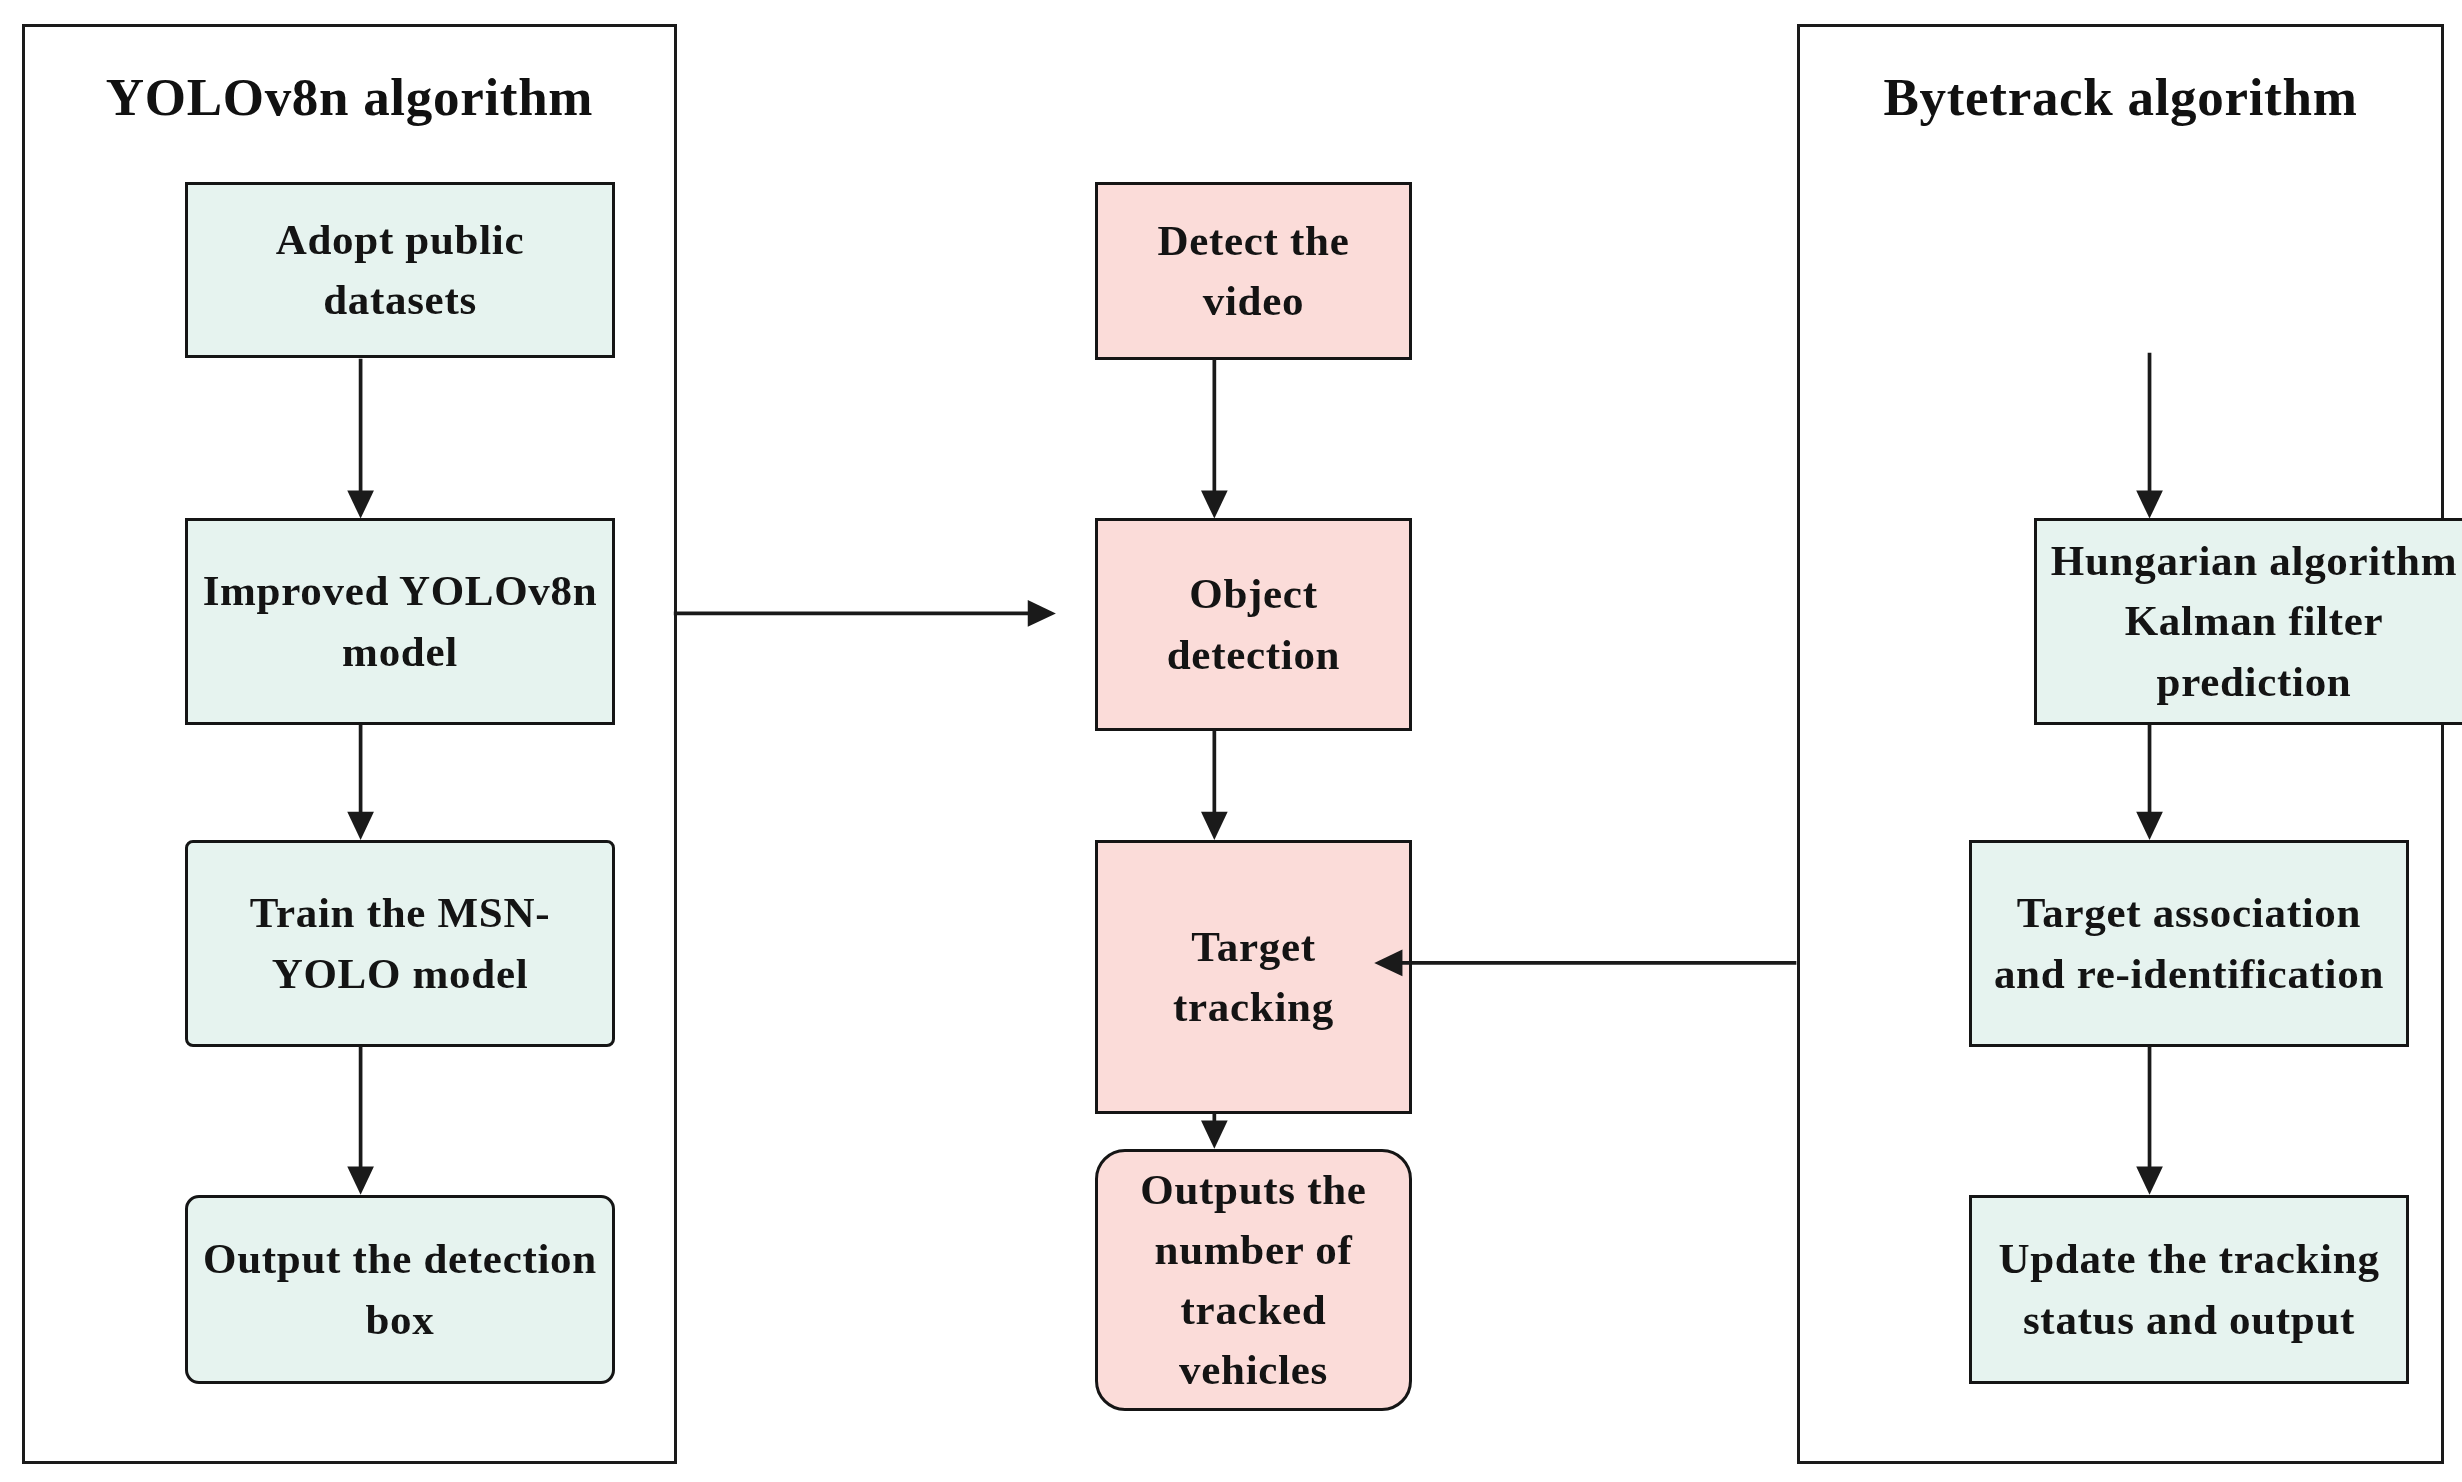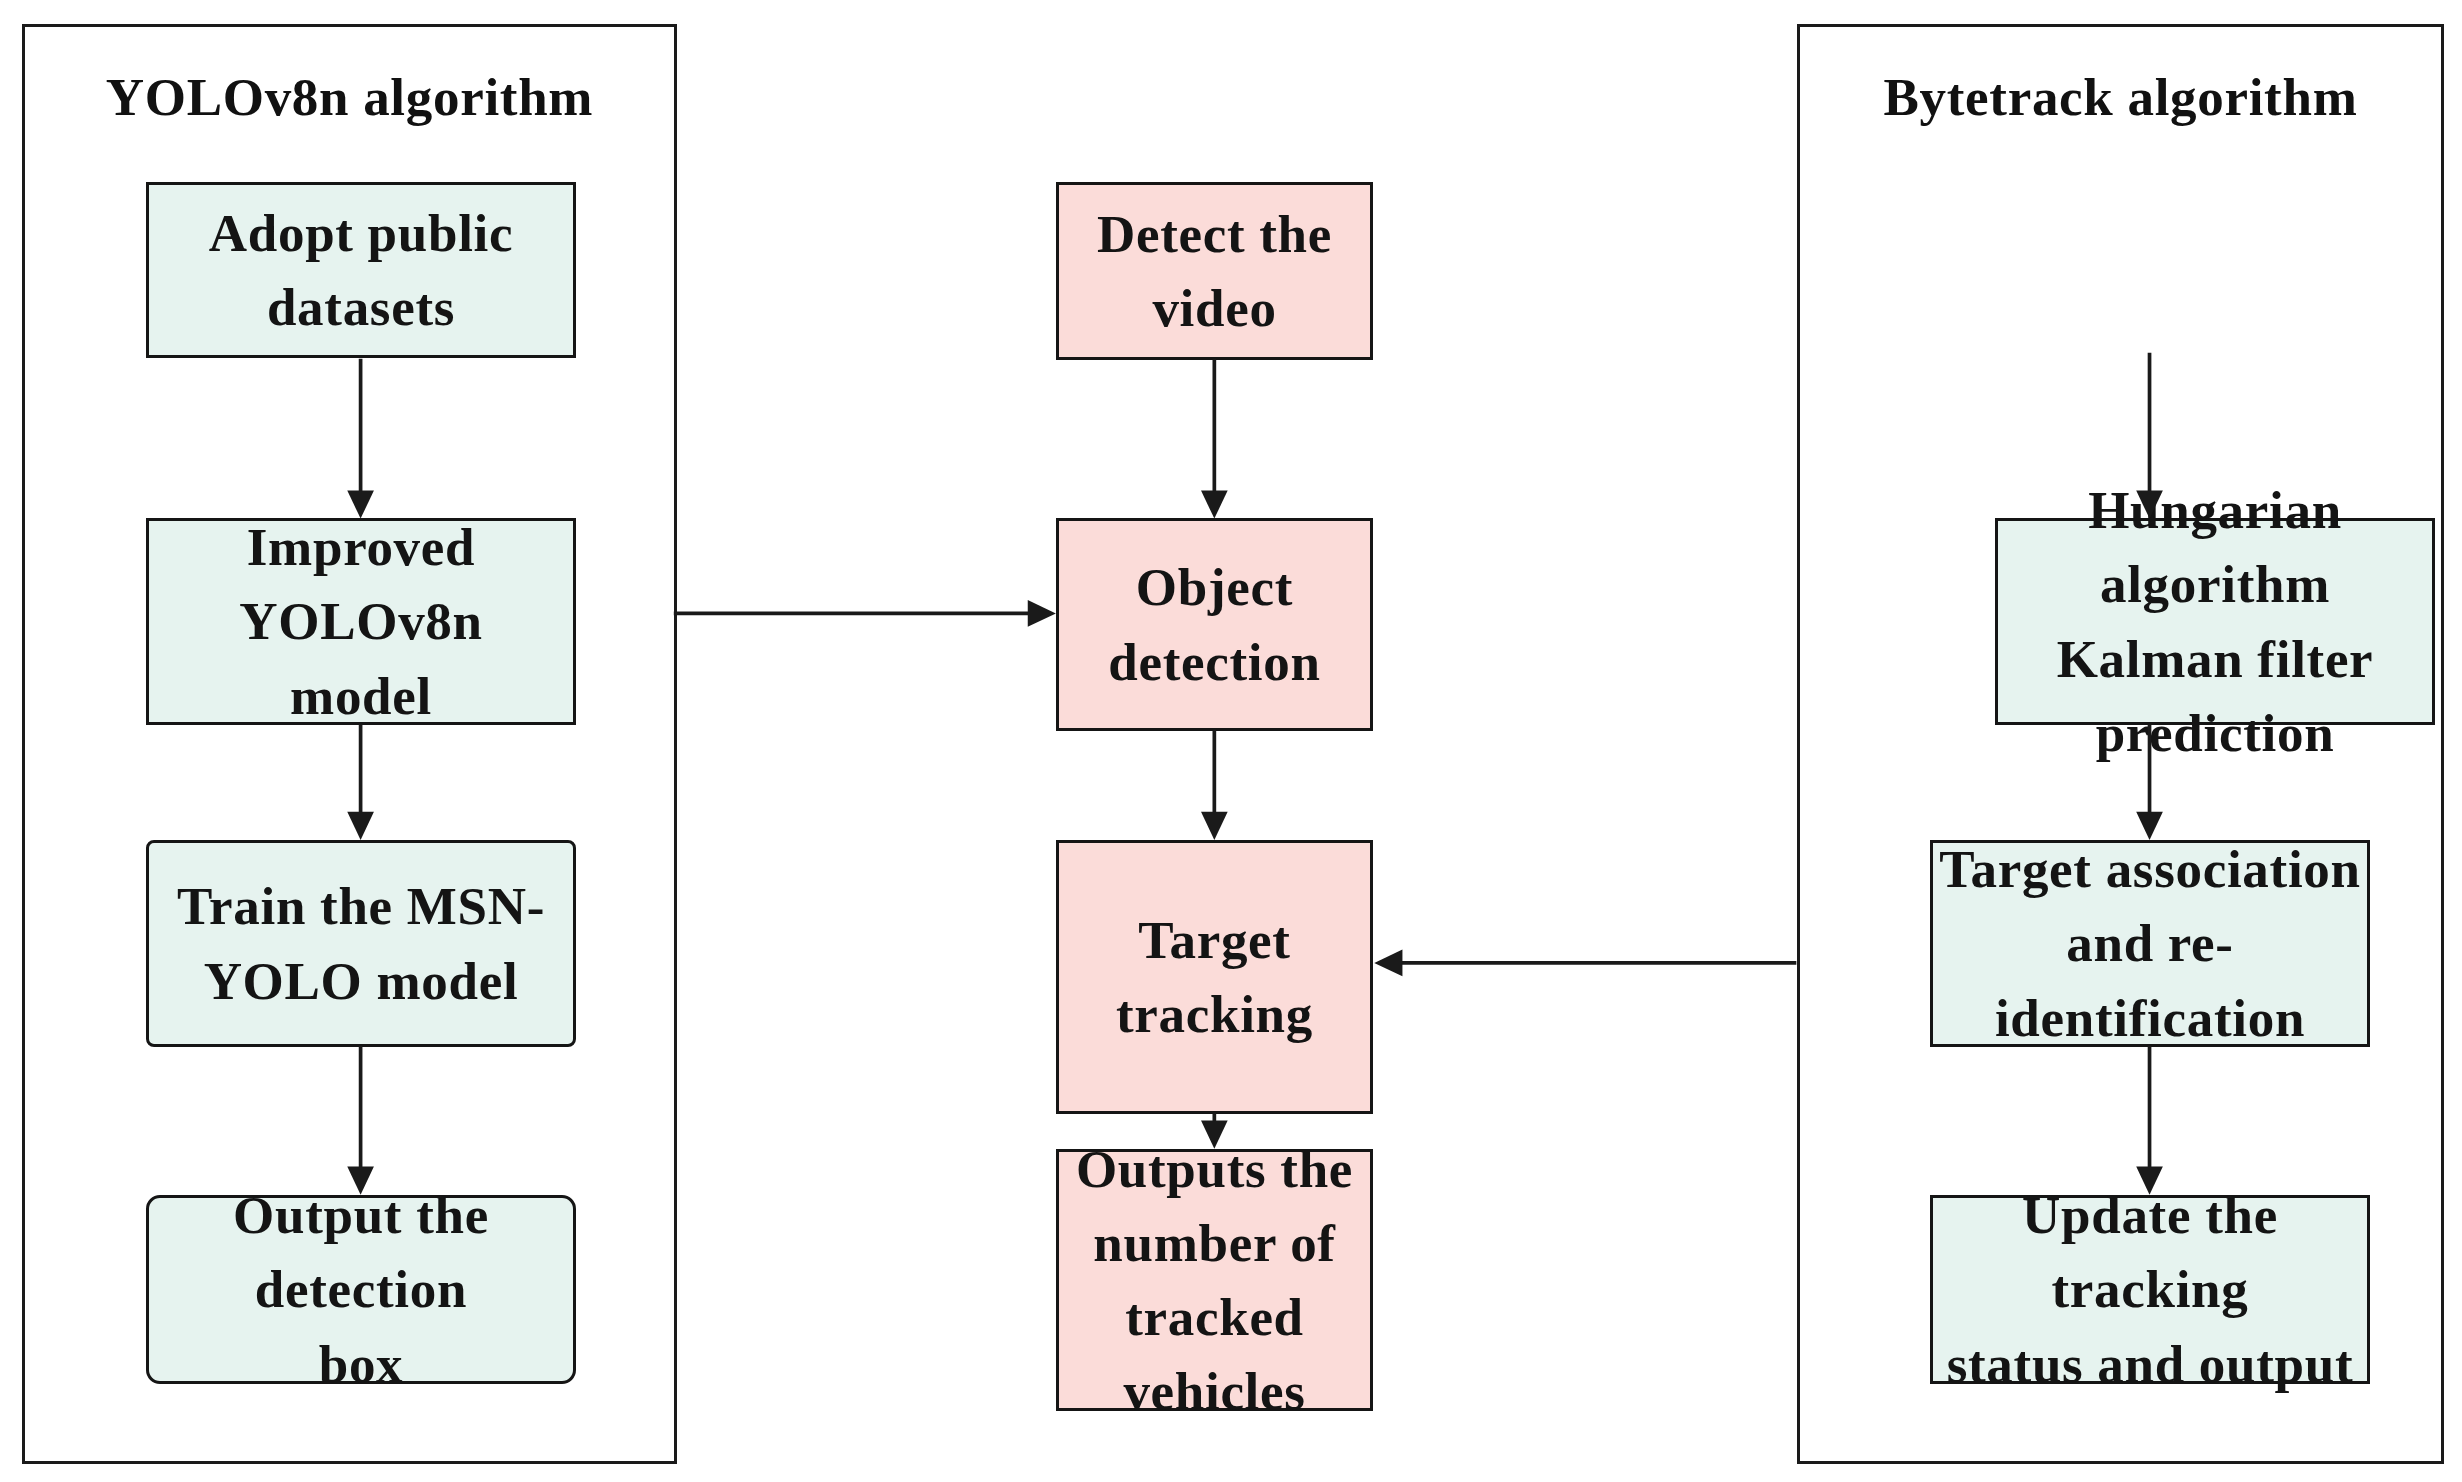--- a/index.html
+++ b/index.html
@@ -41,39 +41,40 @@
   #title-right { left: 1797px; top: 71px; width: 647px; }
   .node {
     position: absolute;
     box-sizing: border-box;
     border: 3.7px solid #151515;
     display: flex;
     align-items: center;
     justify-content: center;
     text-align: center;
     font-weight: bold;
-    font-size: 53px;
+    font-size: 43px;
     line-height: 1.4;
     letter-spacing: 0.7px;
     color: #141414;
     white-space: pre-line;
+    margin-left: 39px;
   }
   .mint { background: #e6f3ef; }
   .pink { background: #fbdcd9; }
 
   
   #node-l1 { left: 146px; top: 182px;  width: 430px; height: 176px; }
   #node-l2 { left: 146px; top: 518px;  width: 430px; height: 207px; }
   #node-l3 { left: 146px; top: 840px; width: 430px; height: 207px; border-radius: 8px; }
   #node-l4 { left: 146px; top: 1195px; width: 430px; height: 189px; border-radius: 14px; }
   
   #node-c1 { left: 1056px; top: 182px;  width: 317px; height: 178px; }
   #node-c2 { left: 1056px; top: 518px;  width: 317px; height: 213px; }
   #node-c3 { left: 1056px; top: 840px; width: 317px; height: 274px; }
-  #node-c4 { left: 1056px; top: 1149px; width: 317px; height: 262px; }
+  #node-c4 { left: 1056px; top: 1149px; width: 317px; height: 262px; border-radius: 30px; }
   
   #node-r1 { left: 1930px; top: 182px;  width: 440px; height: 172px; }
   #node-r2 { left: 1995px; top: 518px;  width: 440px; height: 207px; }
   #node-r3 { left: 1930px; top: 840px; width: 440px; height: 207px; }
   #node-r4 { left: 1930px; top: 1195px; width: 440px; height: 189px; }
 
   #connector-layer {
     position: absolute;
     left: 0; top: 0;
     width: 2462px;

